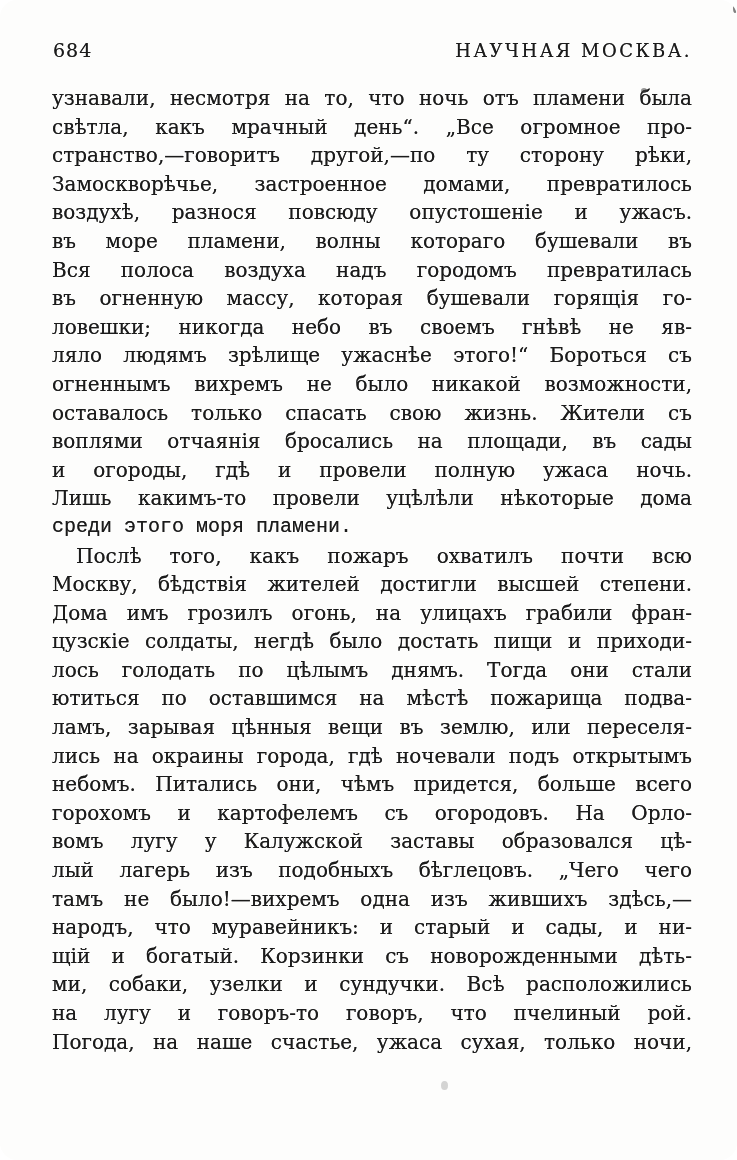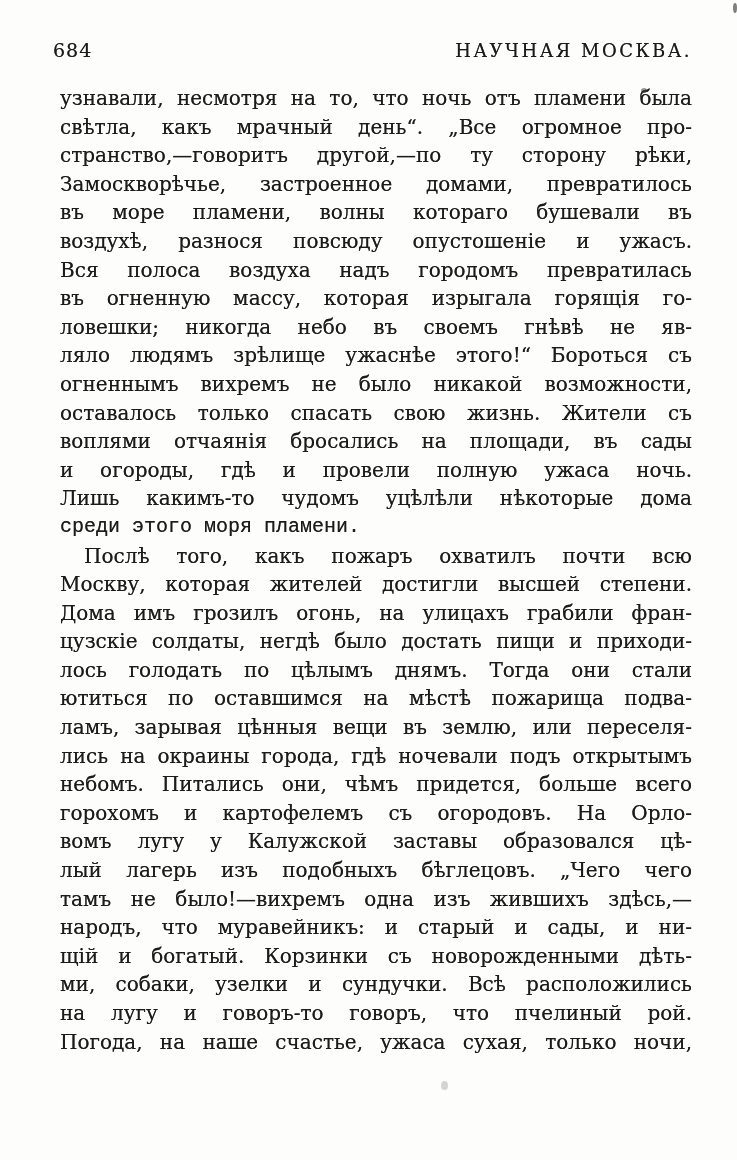--- a/index.html
+++ b/index.html
@@ -8,20 +8,21 @@
     background: #ffffff;
   }
   .page {
     position: relative;
     width: 737px;
     height: 1160px;
     background: #fdfdfc;
     overflow: hidden;
     font-family: "DejaVu Serif", serif;
     color: #1b1b1b;
+    border-radius: 17px;
   }
   .pagenum {
     position: absolute;
     left: 53px;
     top: 39px;
     font-size: 19px;
     letter-spacing: 1px;
     text-shadow: 0 0 0.4px rgba(20,20,20,0.65);
   }
   .running-header {
@@ -41,21 +42,20 @@
     width: 640px;
     font-size: 20px;
     line-height: 28.6px;
     text-shadow: 0 0 0.45px rgba(15,15,15,0.7);
   }
   .line {
     height: 28.6px;
     text-align: justify;
     text-align-last: justify;
     white-space: normal;
-    margin-left: 8px;
   }
   .line.flush-left {
     text-align-last: left;
     font-family: Liberation Mono, monospace;
   }
   .line.para-indent {
     text-indent: 24px;
   }
   .speck {
     position: absolute;
@@ -70,34 +70,34 @@
 <body>
 
 <div class="page">
   <div class="pagenum">684</div>
   <div class="running-header">НАУЧНАЯ МОСКВА.</div>
   <div class="textblock" id="textblock">
       <div class="line">узнавали, несмотря на то, что ночь отъ пламени была</div>
       <div class="line">свѣтла, какъ мрачный день“. „Все огромное про-</div>
       <div class="line">странство,—говоритъ другой,—по ту сторону рѣки,</div>
       <div class="line">Замоскворѣчье, застроенное домами, превратилось</div>
+      <div class="line">воздухѣ, разнося повсюду опустошеніе и ужасъ.</div>
       <div class="line">въ море пламени, волны котораго бушевали въ</div>
-      <div class="line">воздухѣ, разнося повсюду опустошеніе и ужасъ.</div>
       <div class="line">Вся полоса воздуха надъ городомъ превратилась</div>
-      <div class="line">въ огненную массу, которая изрыгала горящія го-</div>
+      <div class="line">въ огненную массу, которая бушевали горящія го-</div>
       <div class="line">ловешки; никогда небо въ своемъ гнѣвѣ не яв-</div>
       <div class="line">ляло людямъ зрѣлище ужаснѣе этого!“ Бороться съ</div>
       <div class="line">огненнымъ вихремъ не было никакой возможности,</div>
       <div class="line">оставалось только спасать свою жизнь. Жители съ</div>
       <div class="line">воплями отчаянія бросались на площади, въ сады</div>
       <div class="line">и огороды, гдѣ и провели полную ужаса ночь.</div>
-      <div class="line">Лишь какимъ-то чудомъ уцѣлѣли нѣкоторые дома</div>
+      <div class="line">Лишь какимъ-то провели уцѣлѣли нѣкоторые дома</div>
       <div class="line flush-left">среди этого моря пламени.</div>
       <div class="line para-indent">Послѣ того, какъ пожаръ охватилъ почти всю</div>
-      <div class="line">Москву, которая жителей достигли высшей степени.</div>
+      <div class="line">Москву, бѣдствія жителей достигли высшей степени.</div>
       <div class="line">Дома имъ грозилъ огонь, на улицахъ грабили фран-</div>
       <div class="line">цузскіе солдаты, негдѣ было достать пищи и приходи-</div>
       <div class="line">лось голодать по цѣлымъ днямъ. Тогда они стали</div>
       <div class="line">ютиться по оставшимся на мѣстѣ пожарища подва-</div>
       <div class="line">ламъ, зарывая цѣнныя вещи въ землю, или переселя-</div>
       <div class="line">лись на окраины города, гдѣ ночевали подъ открытымъ</div>
       <div class="line">небомъ. Питались они, чѣмъ придется, больше всего</div>
       <div class="line">горохомъ и картофелемъ съ огородовъ. На Орло-</div>
       <div class="line">вомъ лугу у Калужской заставы образовался цѣ-</div>
       <div class="line">лый лагерь изъ подобныхъ бѣглецовъ. „Чего чего</div>

